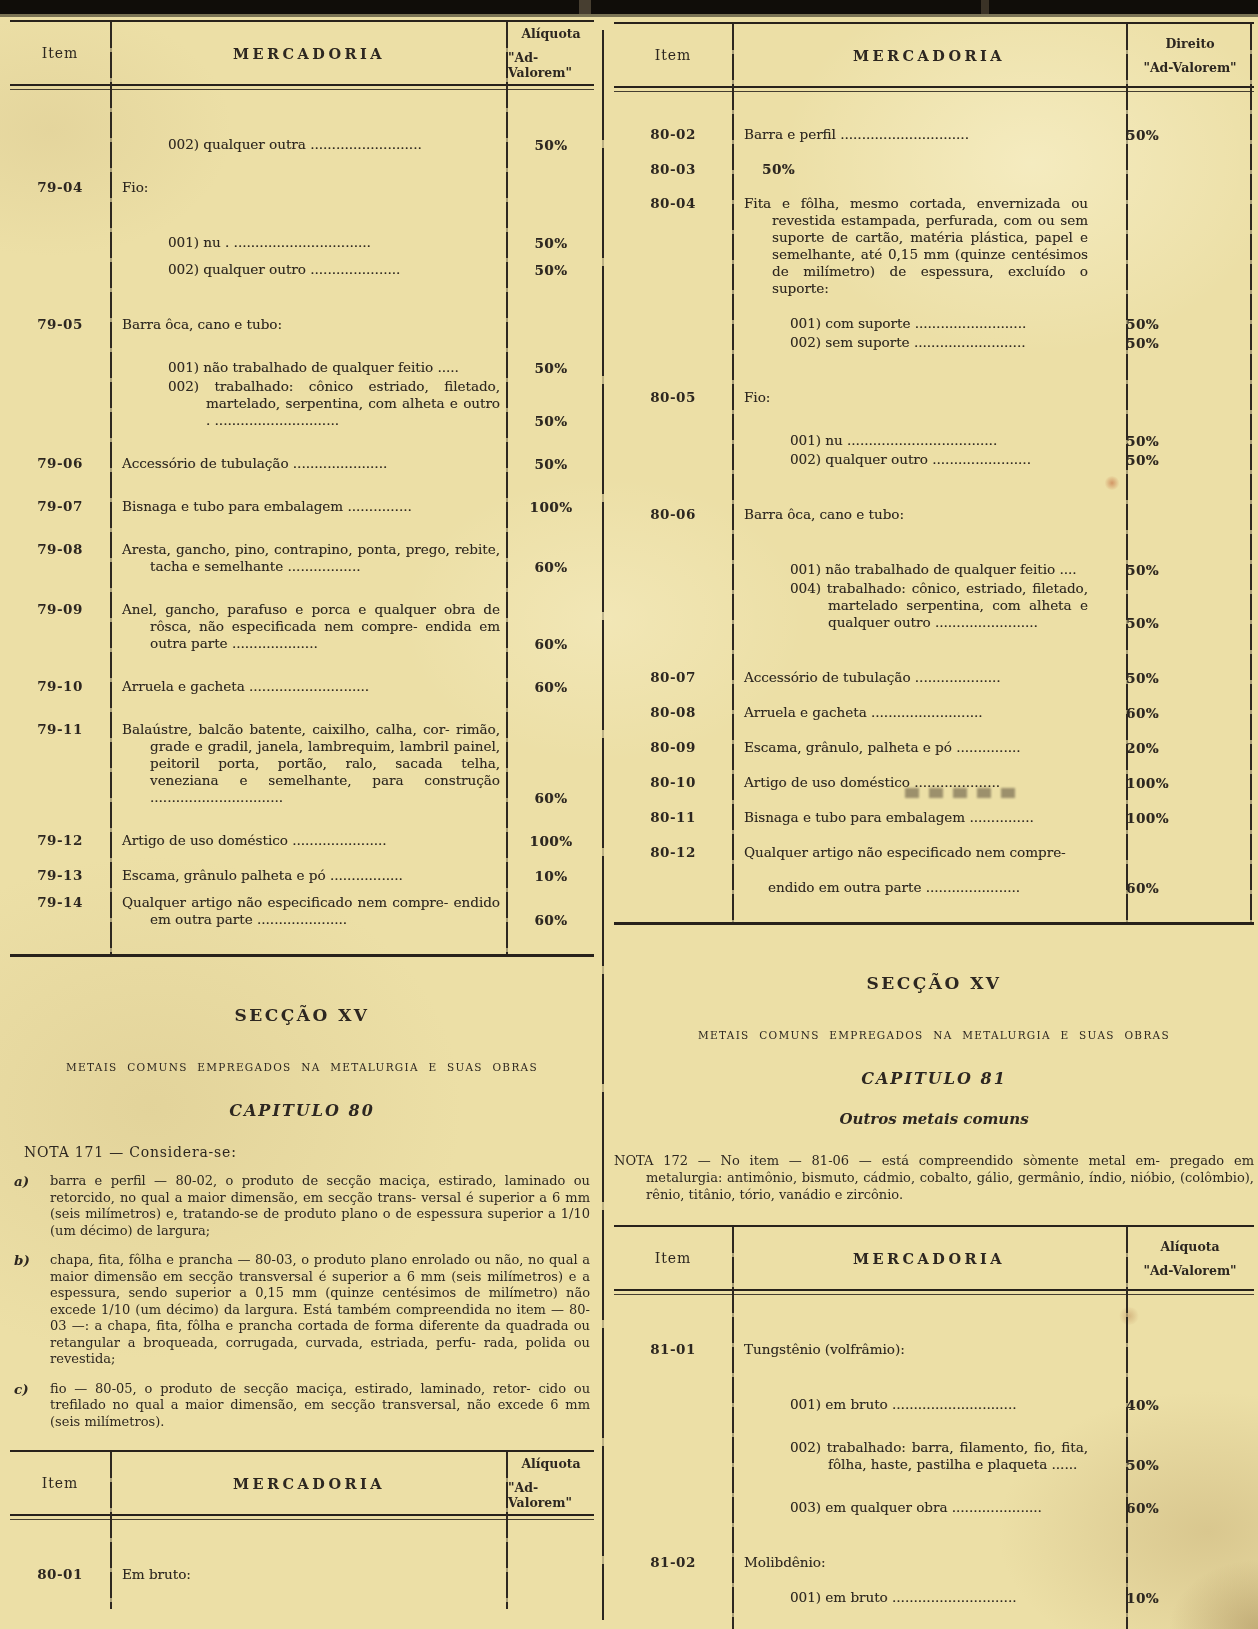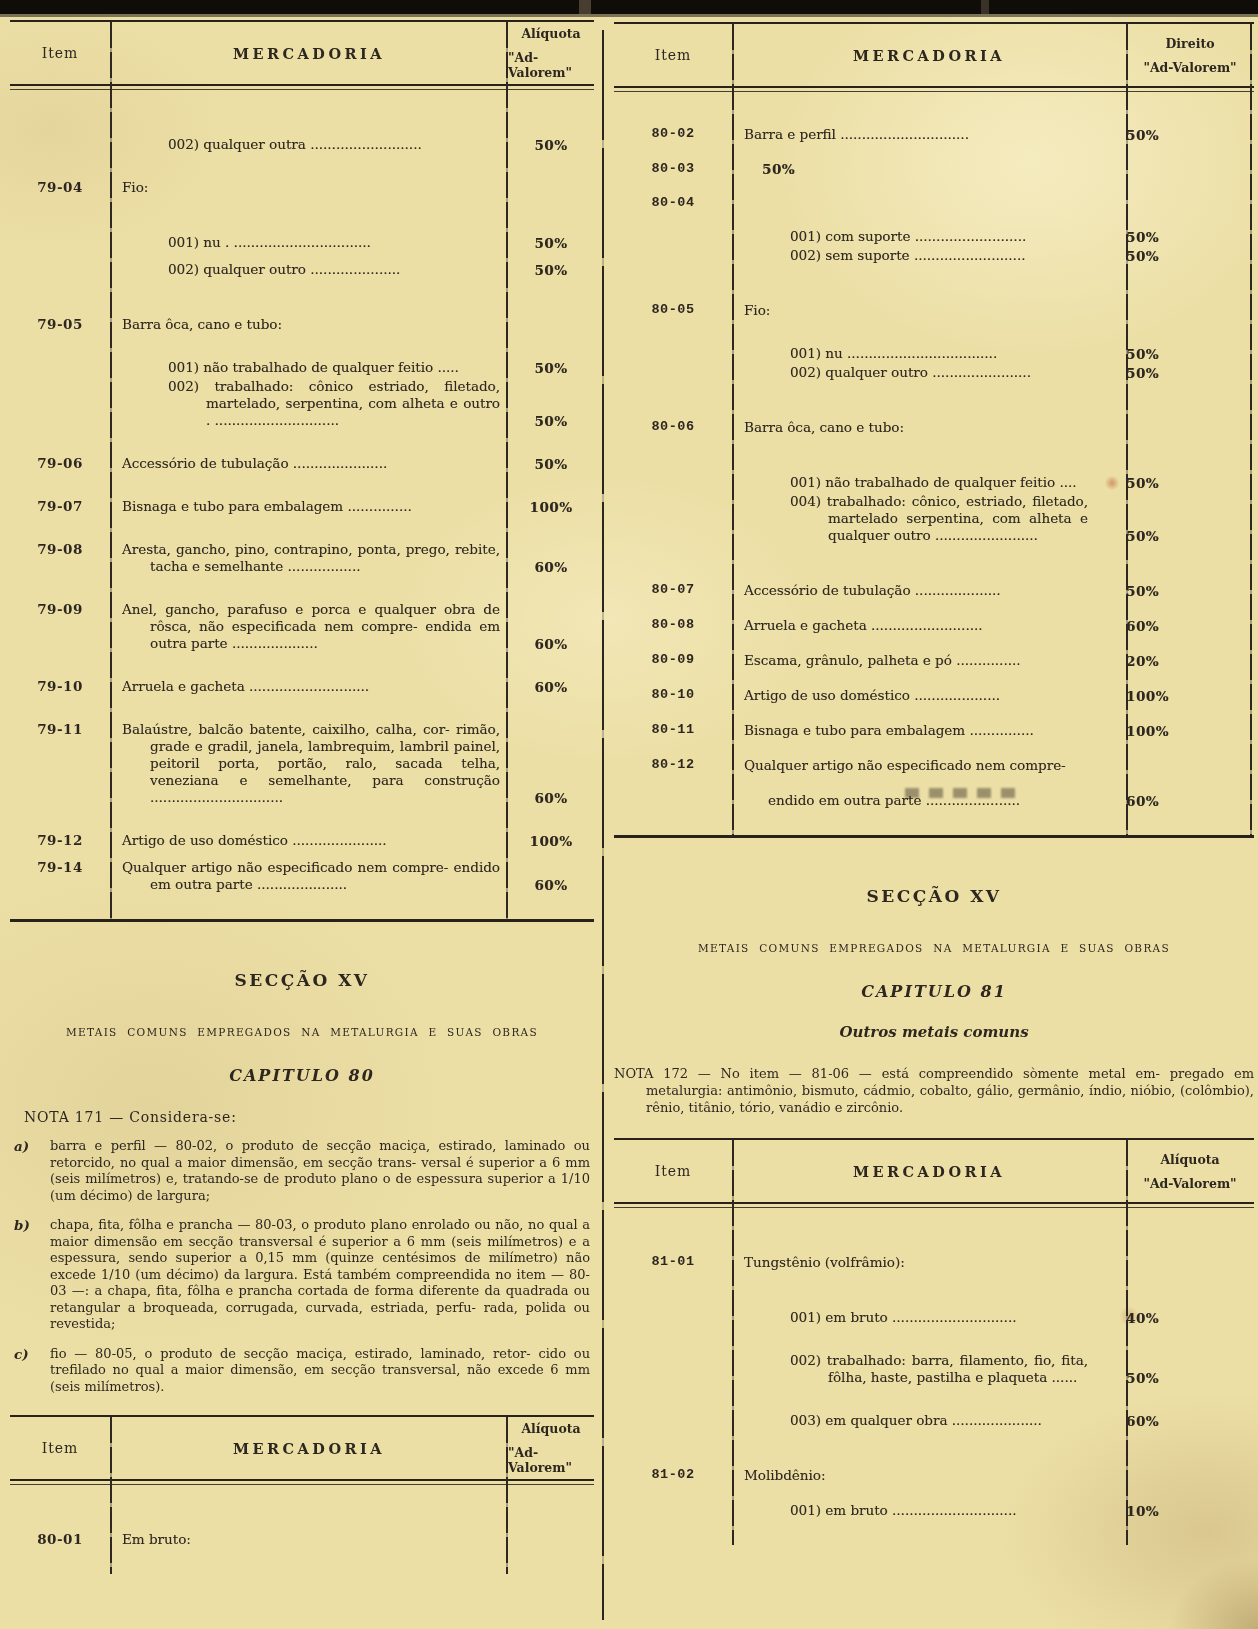--- a/index.html
+++ b/index.html
@@ -42,21 +42,21 @@
   .rt .th-rate{width:128px;}
 
   
   .trow{display:flex;align-items:flex-end;}
   .cell-item{width:100px;flex:none;align-self:flex-start;text-align:center;
     font-size:13.5px;font-weight:bold;letter-spacing:.5px;}
   .cell-desc{flex:1;font-size:13.5px;line-height:17px;padding:0 8px 0 40px;text-indent:-28px;
     text-align:justify;text-shadow:.3px .3px 0 rgba(40,30,18,.30);}
   .cell-val{width:86px;flex:none;text-align:center;font-weight:bold;font-size:13.5px;
     letter-spacing:.5px;text-shadow:.4px .4px 0 rgba(30,22,12,.35);}
-  .rt .cell-item{width:118px;font-family:Liberation Mono, monospace;}
+  .rt .cell-item{width:118px;}
   .rt .cell-val{width:128px;text-align:left;padding-left:30px;}
   .trow.sub .cell-desc{padding-left:96px;text-indent:-38px;}
   .trow.cont .cell-desc{padding-left:36px;text-indent:0;}
   .g-xl{margin-top:38px}.g-lg{margin-top:26px}.g-md{margin-top:18px}.g-sm{margin-top:10px}.g-xs{margin-top:2px}
 
   
   .sec{text-align:center;}
   .sec-title{font-size:17px;font-weight:bold;letter-spacing:2.5px;margin-top:48px;}
   .sec-caps{font-size:10.5px;font-weight:normal;letter-spacing:1.3px;word-spacing:5px;margin-top:36px;}
   .sec-cap{font-size:16px;font-weight:bold;font-style:italic;letter-spacing:2px;margin-top:28px;}
@@ -171,20 +171,25 @@
         <div class="trow main g-lg">
           <span class="cell-item">79-11</span>
           <span class="cell-desc">Balaústre, balcão batente, caixilho, calha, cor- rimão, grade e gradil, janela, lambrequim, lambril painel, peitoril porta, portão, ralo, sacada telha, veneziana e semelhante, para construção ...............................</span>
           <span class="cell-val">60%</span>
         </div>
         <div class="trow main g-lg">
           <span class="cell-item">79-12</span>
           <span class="cell-desc">Artigo de uso doméstico ......................</span>
           <span class="cell-val">100%</span>
         </div>
+        <div class="trow main g-md">
+          <span class="cell-item">79-13</span>
+          <span class="cell-desc">Escama, grânulo palheta e pó .................</span>
+          <span class="cell-val">10%</span>
+        </div>
         <div class="trow main g-sm">
           <span class="cell-item">79-14</span>
           <span class="cell-desc">Qualquer artigo não especificado nem compre- endido em outra parte .....................</span>
           <span class="cell-val">60%</span>
         </div>
       </div>
   </div>
 
   <div class="sec">
     <div class="sec-title">SECÇÃO XV</div>
@@ -251,20 +256,21 @@
           <span class="cell-item">80-02</span>
           <span class="cell-desc">Barra e perfil ..............................</span>
           <span class="cell-val">50%</span>
         </div>
         <div class="trow main g-md">
           <span class="cell-item">80-03</span>
           <span class="cell-val">50%</span>
         </div>
         <div class="trow main g-md">
           <span class="cell-item">80-04</span>
+          <span class="cell-desc">Fita e fôlha, mesmo cortada, envernizada ou revestida estampada, perfurada, com ou sem suporte de cartão, matéria plástica, papel e semelhante, até 0,15 mm (quinze centésimos de milímetro) de espessura, excluído o suporte:</span>
           <span class="cell-val"></span>
         </div>
         <div class="trow sub g-md">
           <span class="cell-item"></span>
           <span class="cell-desc">001) com suporte ..........................</span>
           <span class="cell-val">50%</span>
         </div>
         <div class="trow sub g-xs">
           <span class="cell-item"></span>
           <span class="cell-desc">002) sem suporte ..........................</span>

